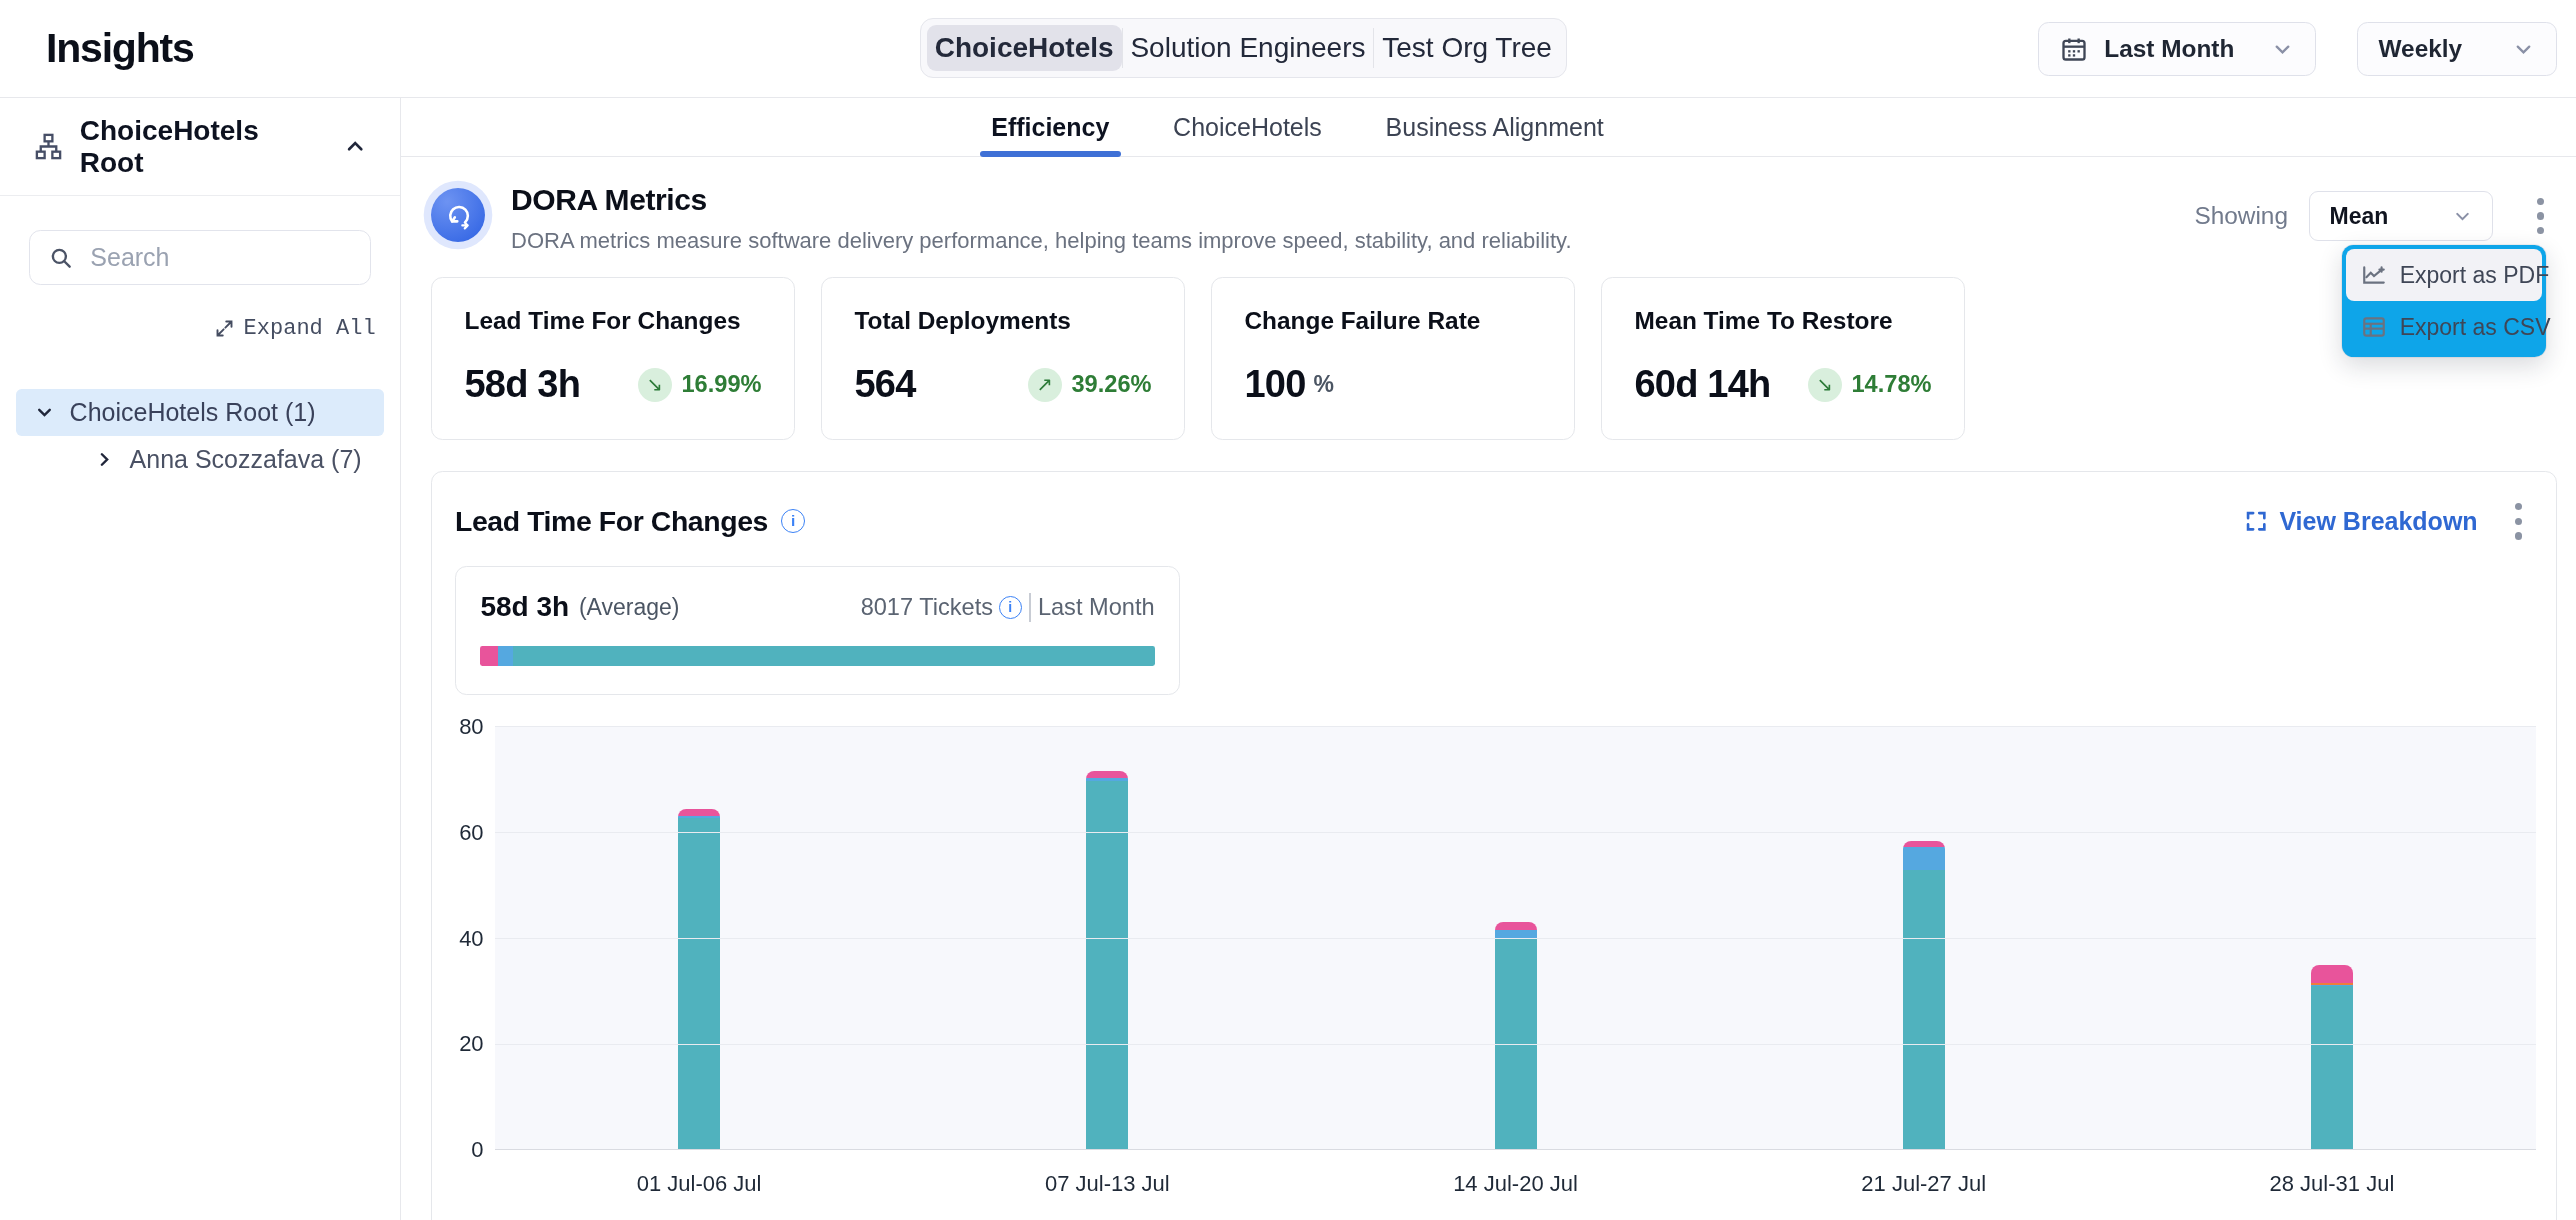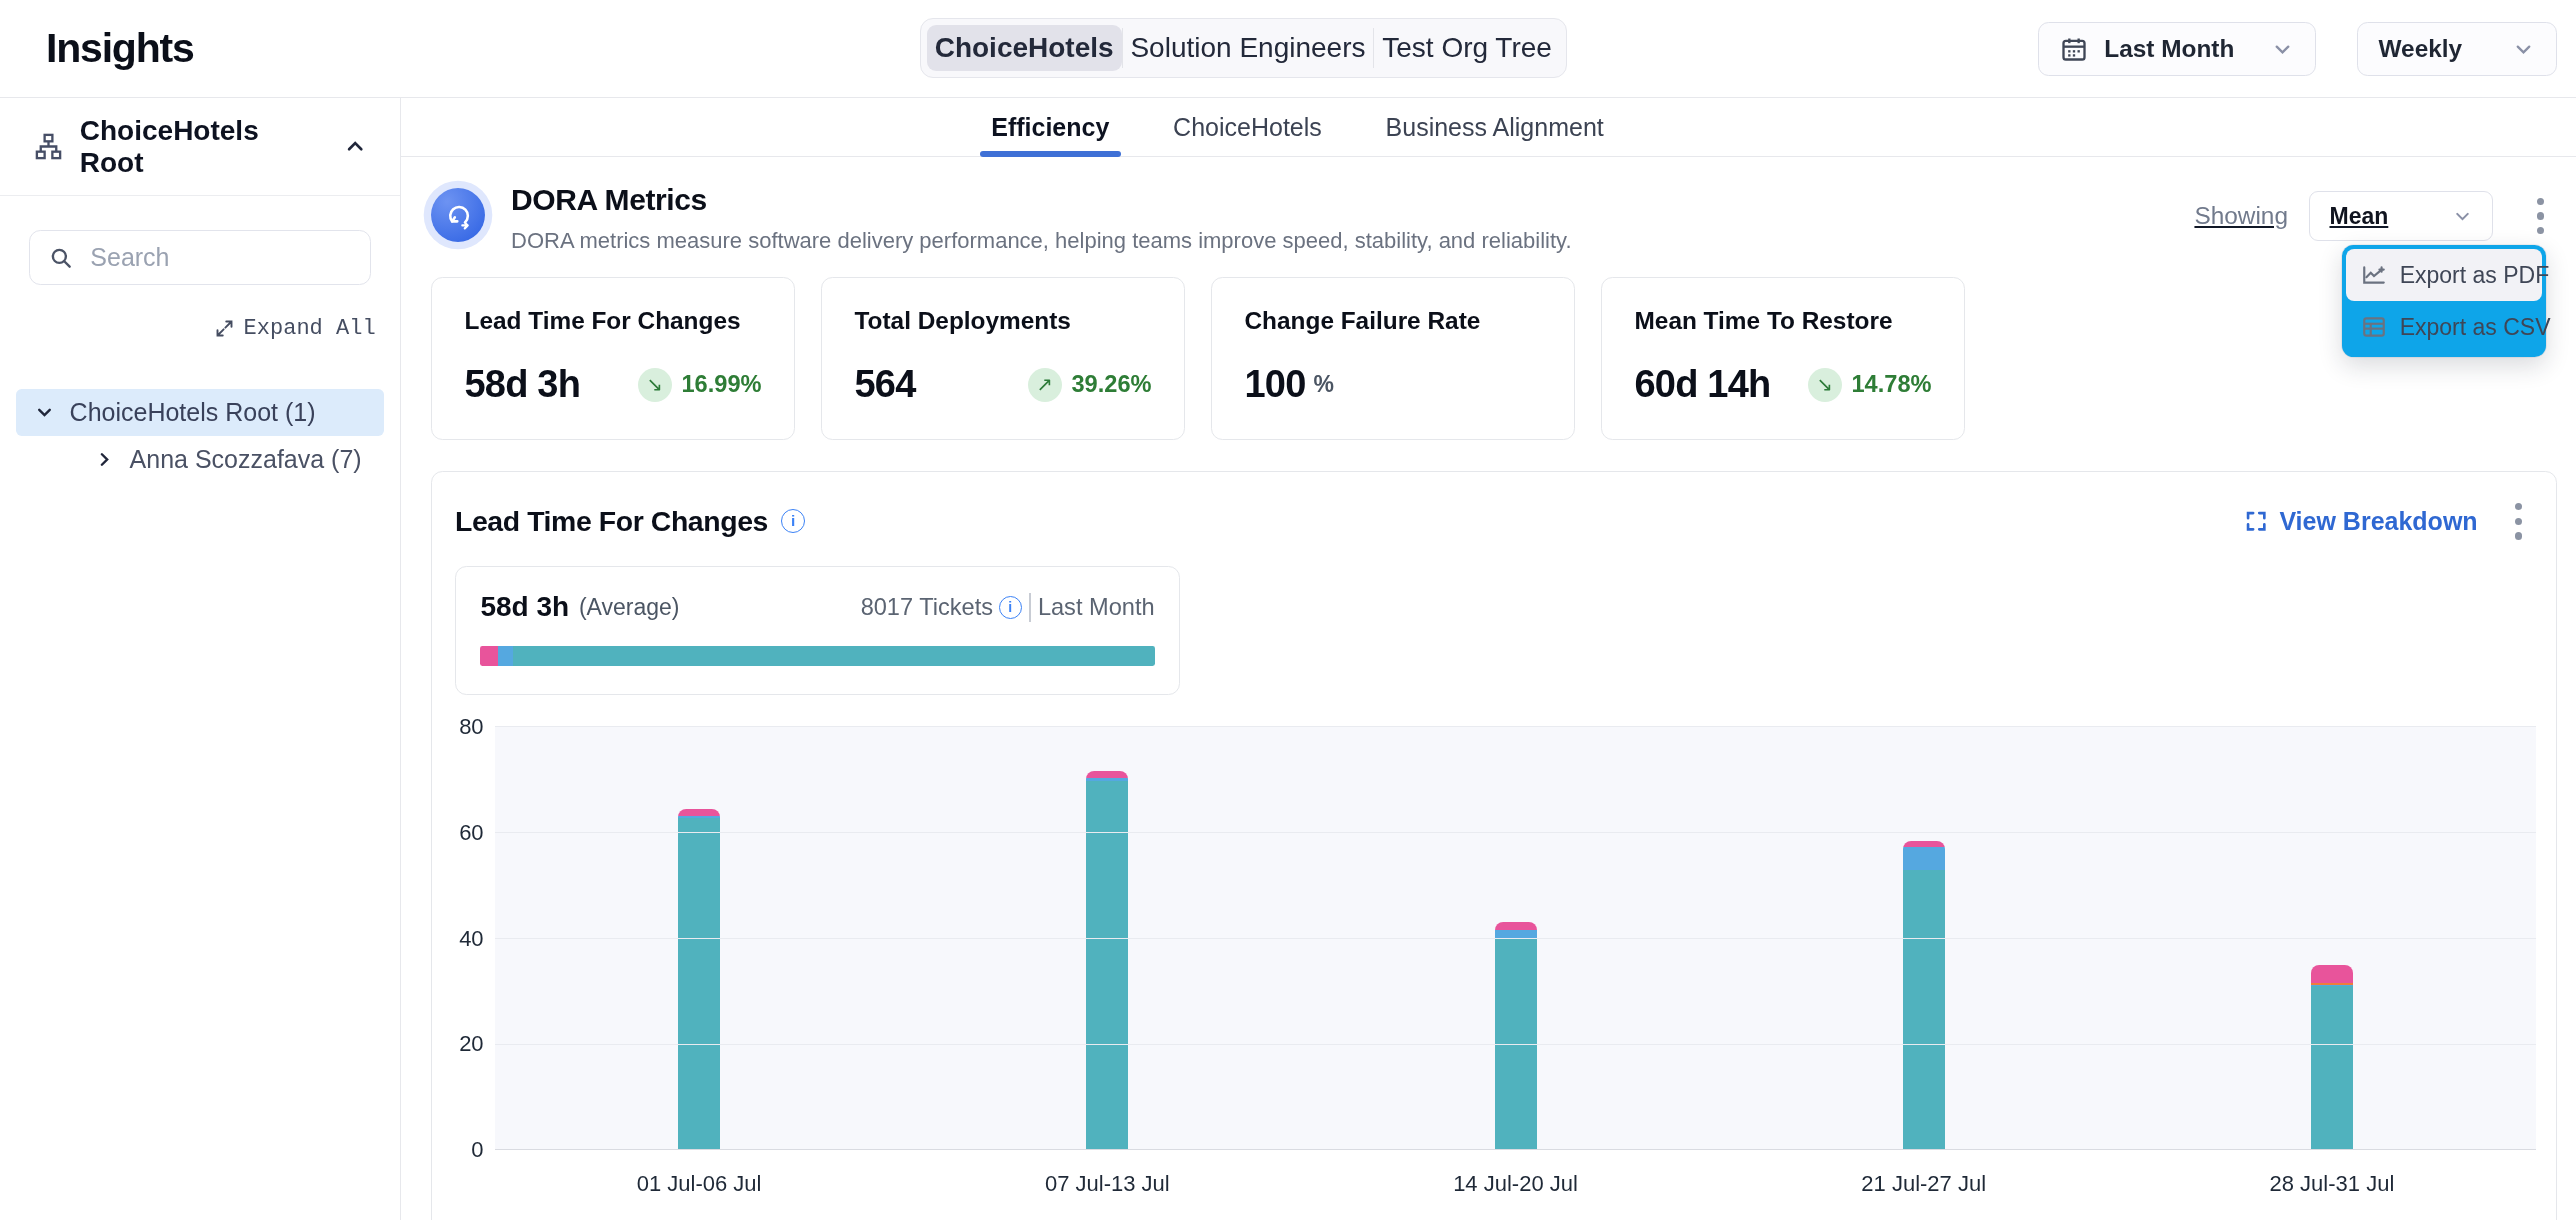--- a/index.html
+++ b/index.html
@@ -56,21 +56,21 @@
   .mtab.active::after { content:""; position:absolute; left:-6.5px; right:-6.5px;
     bottom:-0.8px; height:5.7px; border-radius:3.3px; background:#3e70d6; }
 
   .sect-head { display:flex; align-items:flex-start; margin:26px 19.5px 0 30px; }
   .dora-ic { width:54px; height:54px; border-radius:50%; flex:none; margin-top:4.9px;
     background:radial-gradient(circle at 30% 25%, #6d93f2, #2c60e2);
     box-shadow:0 0 0 7.3px #dfe7fd; display:grid; place-items:center; }
   .dora-txt { margin-left:26px; }
   .sect-title { font-size:30px; font-weight:700; color:#0b0f19; letter-spacing:-0.4px; }
   .sect-desc { font-size:22px; color:#6b7280; margin-top:11.4px; }
-  .show-wrap { margin-left:auto; display:flex; align-items:center; margin-top:8.1px;text-decoration:underline; }
+  .show-wrap { margin-left:auto; display:flex; align-items:center; margin-top:8.1px; }
   .show-label { font-size:24.4px; color:#717a8c; }
   .mean-select { width:184px; height:50px; border:0.8px solid #dfe1ea; border-radius:9px;
     background:#fff; display:flex; align-items:center; padding:0 19.5px; margin-left:21px;
     font-size:23px; font-weight:700; color:#10141f; }
   .mean-select .chev { margin-left:auto; }
   .kebab { width:32.5px; height:50px; margin-left:31px; display:flex; flex-direction:column;
     justify-content:center; align-items:center; gap:7.3px; cursor:pointer; }
   .kebab i { width:7.3px; height:7.3px; border-radius:50%; background:#8b93a3; }
 
   

